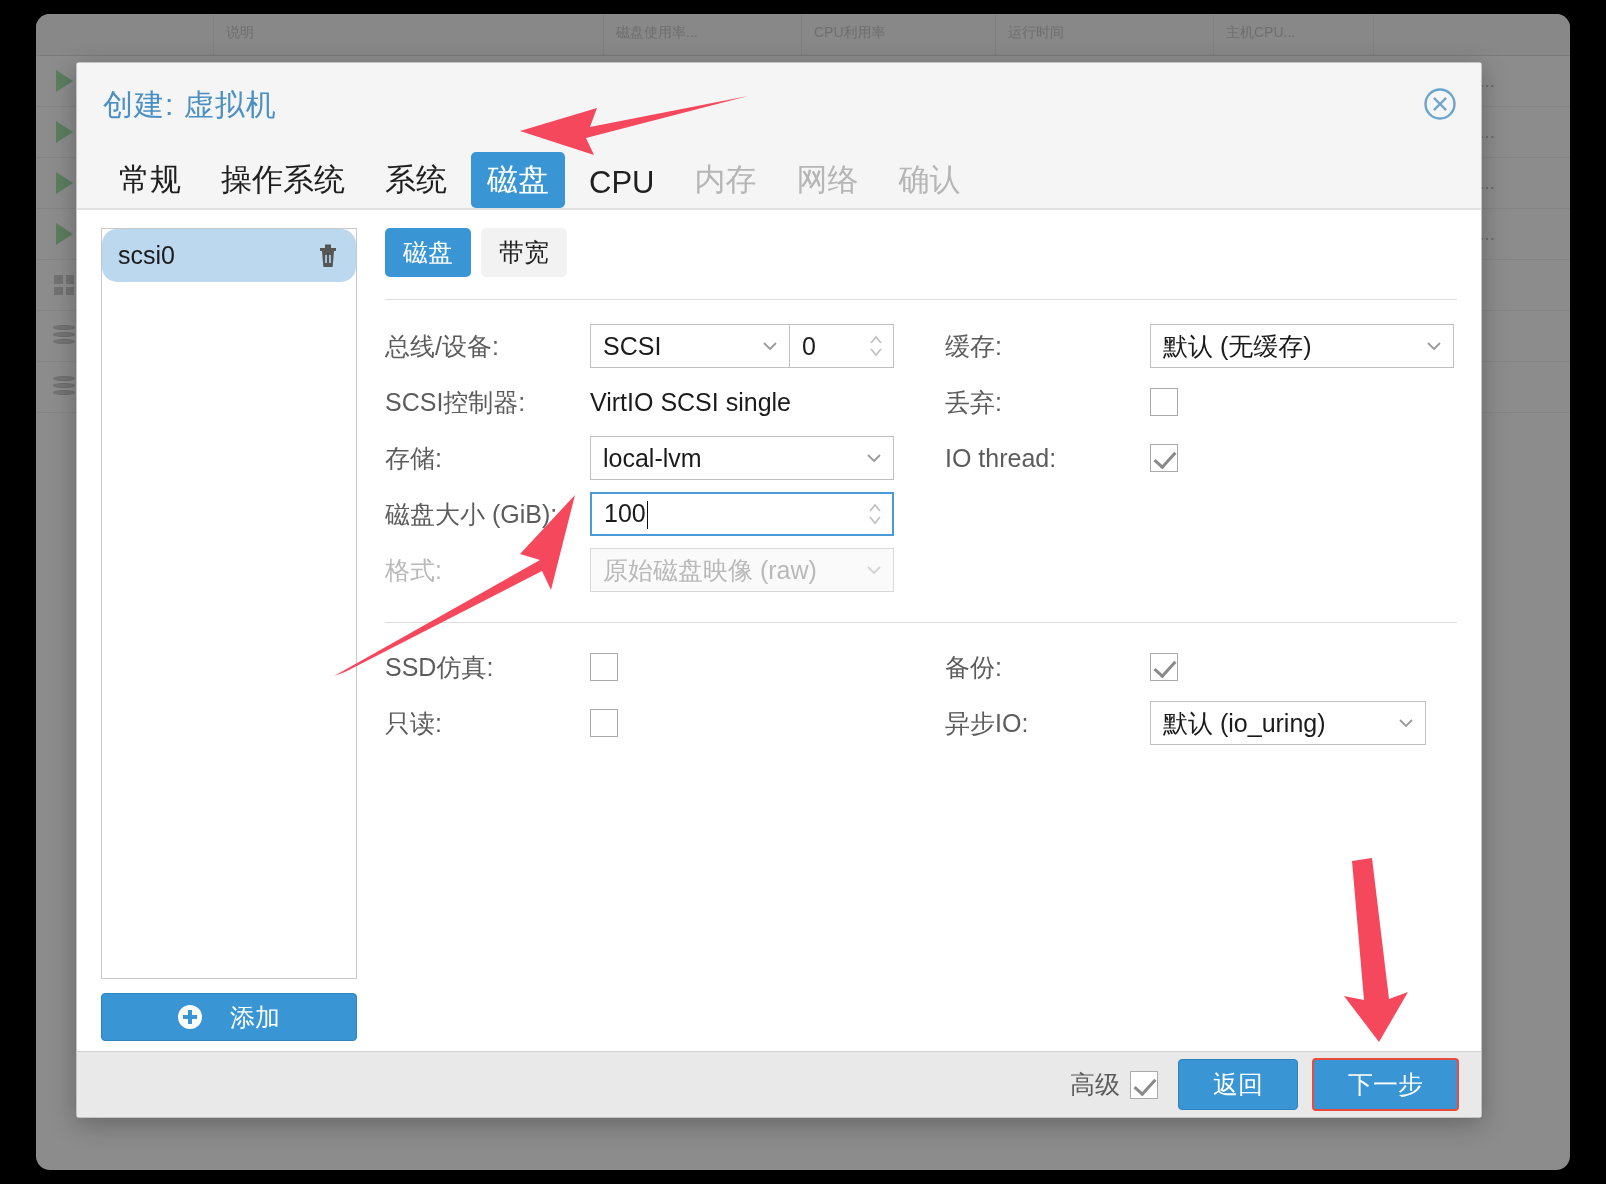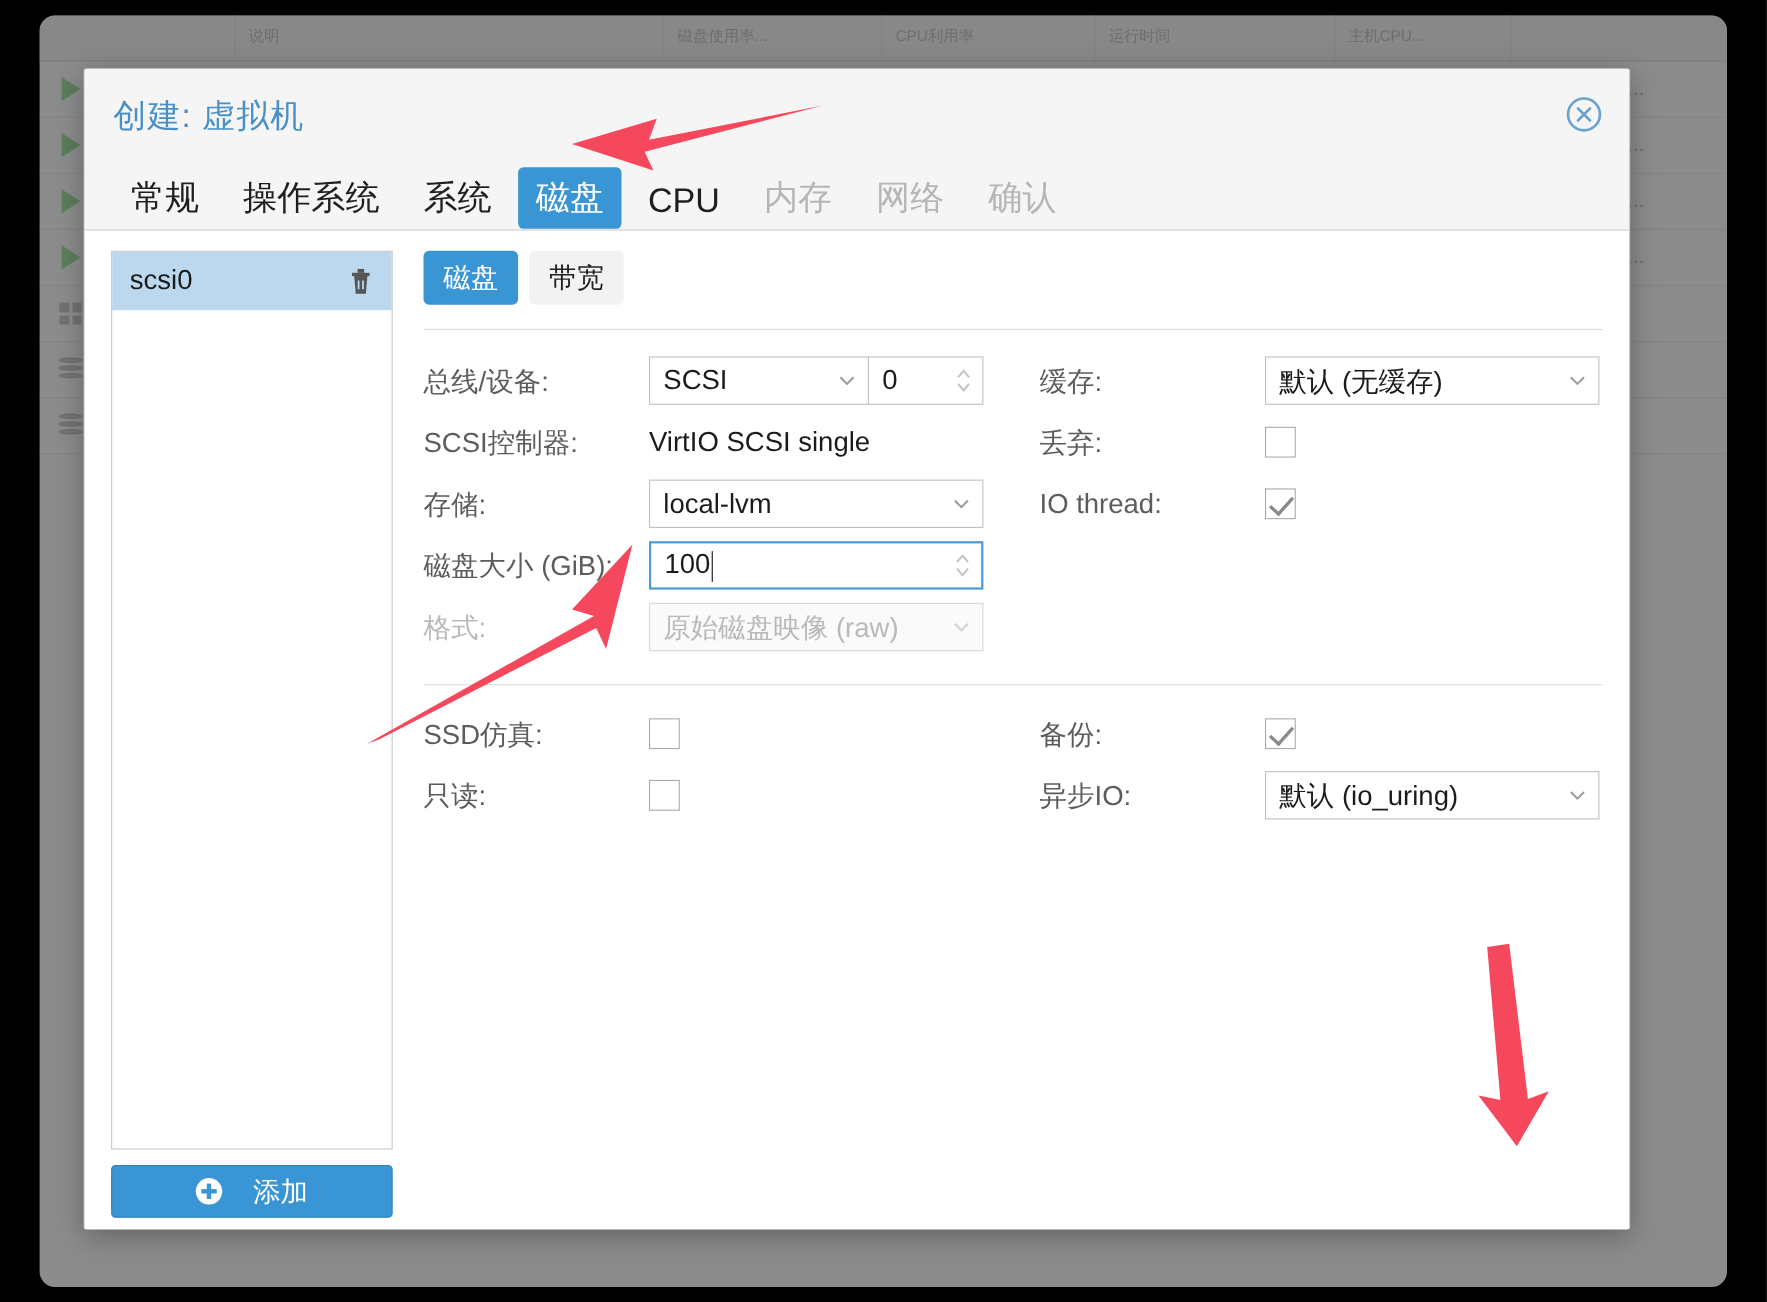--- a/index.html
+++ b/index.html
@@ -51,21 +51,21 @@
     text-align:right;
   }
   .tab.active { background:#3a95d4; color:#fff; }
   .tab.disabled { color:#b6b6b6; cursor:default; }
 
   .modal-body { flex:1; display:flex; padding:18px 24px 10px 24px; background:#fff; border-top:1px solid #e2e2e2; }
 
   
   .left-col { width:256px; display:flex; flex-direction:column; }
   .dev-list { border:1px solid #c8c8c8; flex:1; background:#fff; }
-  .dev-item { display:flex; align-items:center; justify-content:space-between; background:#bcd8ef; padding:12px 16px; }
+  .dev-item { display:flex; align-items:center; justify-content:space-between; background:#bcd8ef; padding:12px 16px;border-radius:15px; }
   .dev-item span.nm { font-size:25px; color:#1b1b1b; }
   .trash { width:24px; height:28px; cursor:pointer; }
   .add-btn {
     margin-top:14px; height:48px; background:#3a95d4; border:1px solid #2e82bd; border-radius:4px;
     display:flex; align-items:center; justify-content:center; gap:28px; cursor:pointer;
   }
   .add-btn .lbl { color:#fff; font-size:25px; }
   .plus { width:24px; height:24px; border-radius:50%; background:#fff; position:relative; }
   .plus::before, .plus::after { content:""; position:absolute; background:#3a95d4; }
   .plus::before { left:5px; right:5px; top:10px; height:4px; }
@@ -372,33 +372,41 @@
           <div>
             <div class="frow">
               <div class="flabel">备份:</div>
               <div class="fctl">
                   <span class="cbox checked"></span>
                 </div>
             </div>
             <div class="frow">
               <div class="flabel">异步IO:</div>
               <div class="fctl">
-                <div class="sel" style="width:304px">
+                <div class="sel" style="width:276px">
                   <span>默认 (io_uring)</span>
                   <svg class="chev" viewBox="0 0 18 18">
                       <path d="M3 6 L9 12 L15 6" fill="none" stroke="#9a9a9a" stroke-width="1.8"></path>
                     </svg>
                 </div>
               </div>
             </div>
           </div>
         </div>
       </div>
     </div>
 
+    <div class="modal-foot">
+      <div class="adv-wrap">
+        <span class="adv-lbl">高级</span>
+        <span class="cbox checked"></span>
+      </div>
+      <div class="btn">返回</div>
+      <div class="btn outlined">下一步</div>
+    </div>
   </div>
 
   <svg id="arrows" viewBox="0 0 1606 1184">
     <g fill="#f6485d">
       <path d="M748 96 L590 127 L597 108 L520 131 L594 155 L586 138 Z"></path>
       <path d="M575 495 L520 554 L540 560 L334 676 L345 672 L542 571 L551 590 Z"></path>
       <path d="M1352 861 L1364 1000 L1344 996 L1379 1042 L1408 992 L1389 999 L1372 858 Z"></path>
     </g>
   </svg>
 </div>

